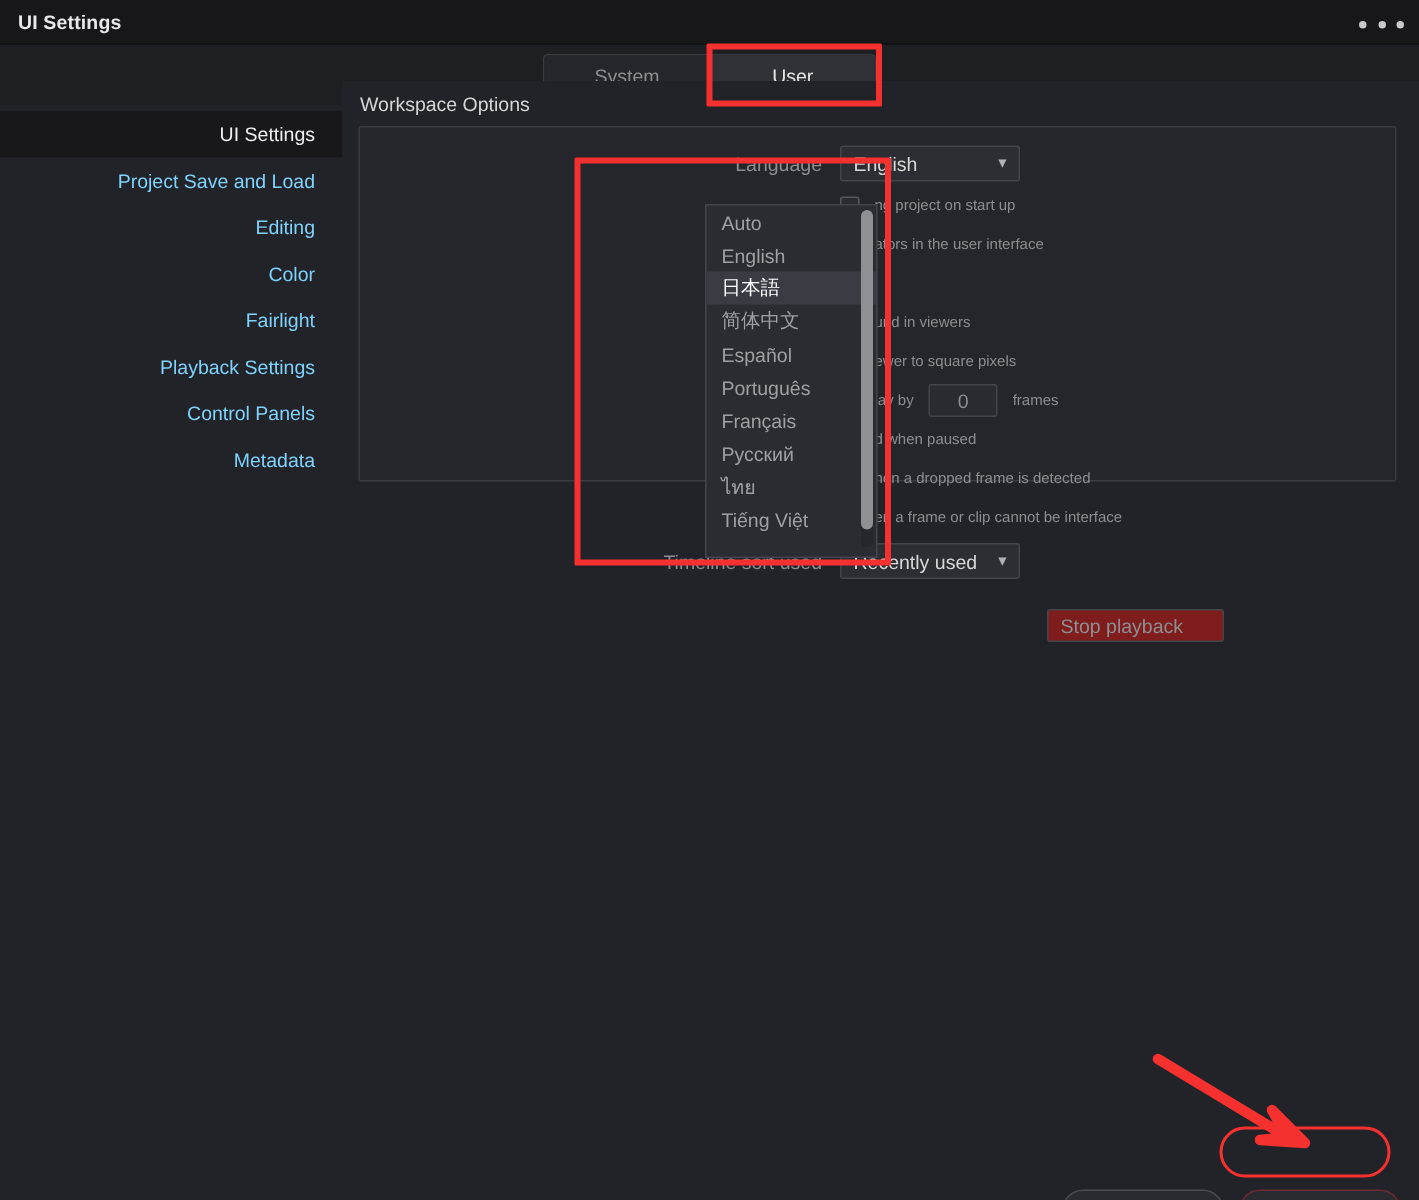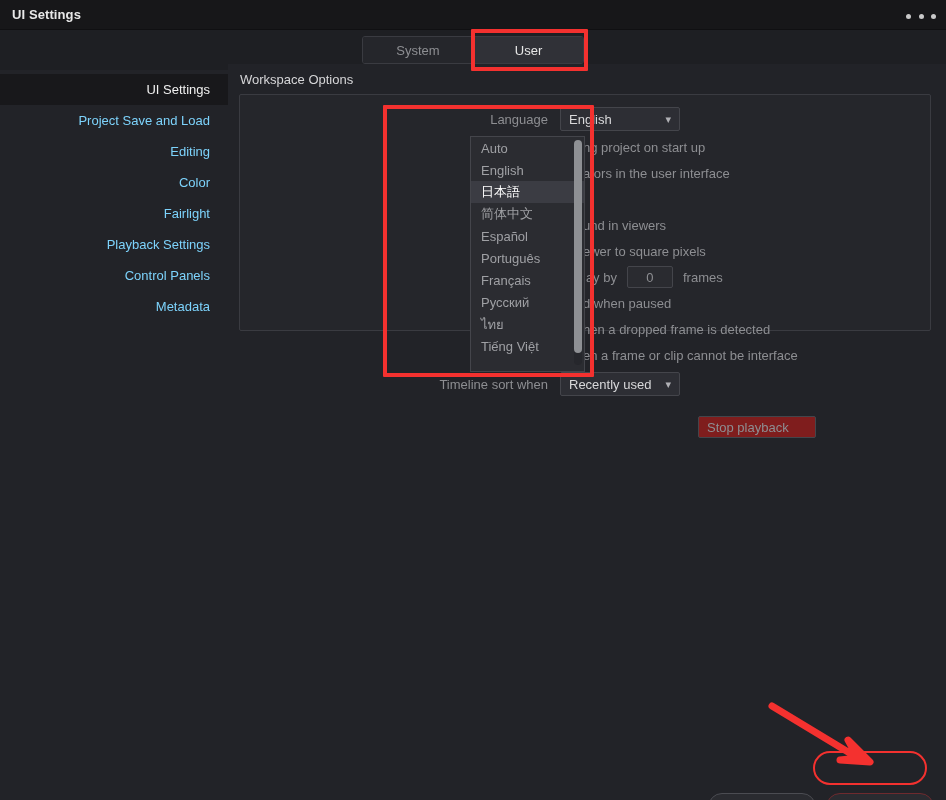--- a/index.html
+++ b/index.html
@@ -86,21 +86,21 @@
     color: #7dd3fc;
     cursor: pointer;
   }
   .side-item.active {
     background: #18181b;
     color: #f0f0f0;
   }
 
   
   .content {
-    position: absolute; left: 228px; top: 64px;
+    position: absolute; left: 228px; top: 54px;
     width: 718px; height: 690px;
     background: #222328;
   }
   .section-title {
     position: absolute; left: 12px; top: 8px;
     font-size: 13px;
     color: #d6d6d8;
   }
   .panel {
     position: absolute;
@@ -151,21 +151,21 @@
   .checkrow { display: flex; align-items: center; }
   .cbox {
     width: 13px; height: 13px;
     border: 1px solid #55565c;
     background: #2a2b30;
     border-radius: 2px;
     margin-right: 10px;
     flex: 0 0 auto;
   }
   .ctext {
-    font-size: 13px;
+    font-size: 10px;
     color: #8d8e92;
     white-space: nowrap;
   }
 
   .numfield {
     width: 46px; height: 22px;
     background: #2a2b30;
     border: 1px solid #44454b;
     border-radius: 2px;
     display: flex; align-items: center; justify-content: center;
@@ -378,21 +378,21 @@
 
       <div class="row" style="top:248px;">
         <div class="lbl"></div>
         <div class="ctl checkrow">
           <span class="cbox"></span>
           <span class="ctext">en a frame or clip cannot be interface</span>
         </div>
       </div>
 
       <div class="row" style="top:277px;">
-        <div class="lbl">Timeline sort when</div>
+        <div class="lbl">Timeline sort used</div>
         <div class="ctl">
           <div class="combo" style="width:118px;">
             <span>Recently used</span>
             <span class="chev">▾</span>
           </div>
         </div>
       </div>
     </div>
 
     <div class="ghost-combo">Stop playback</div>

